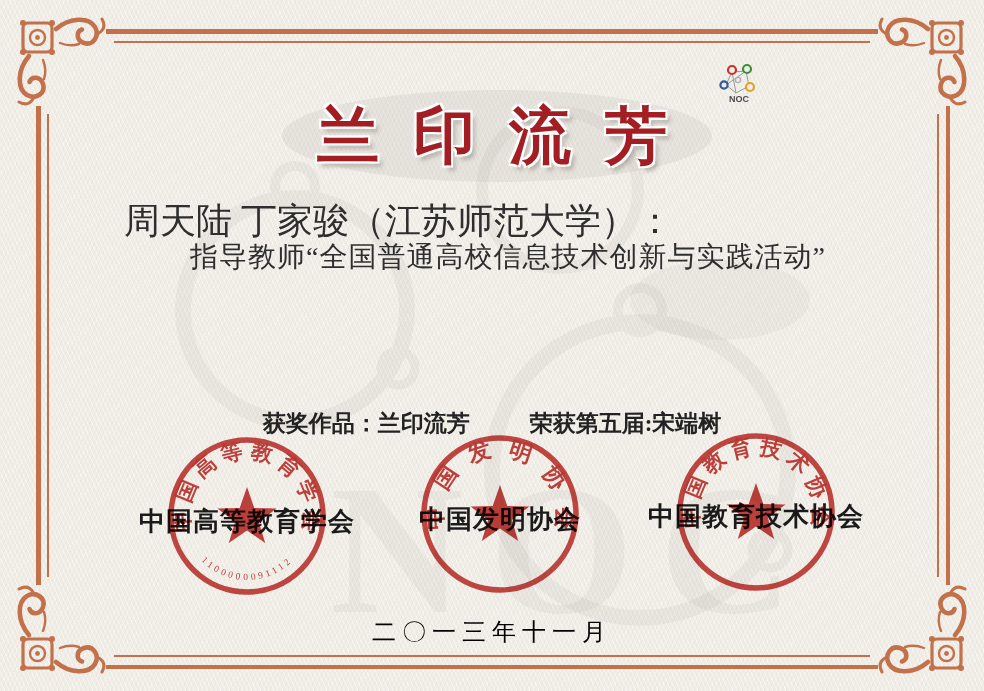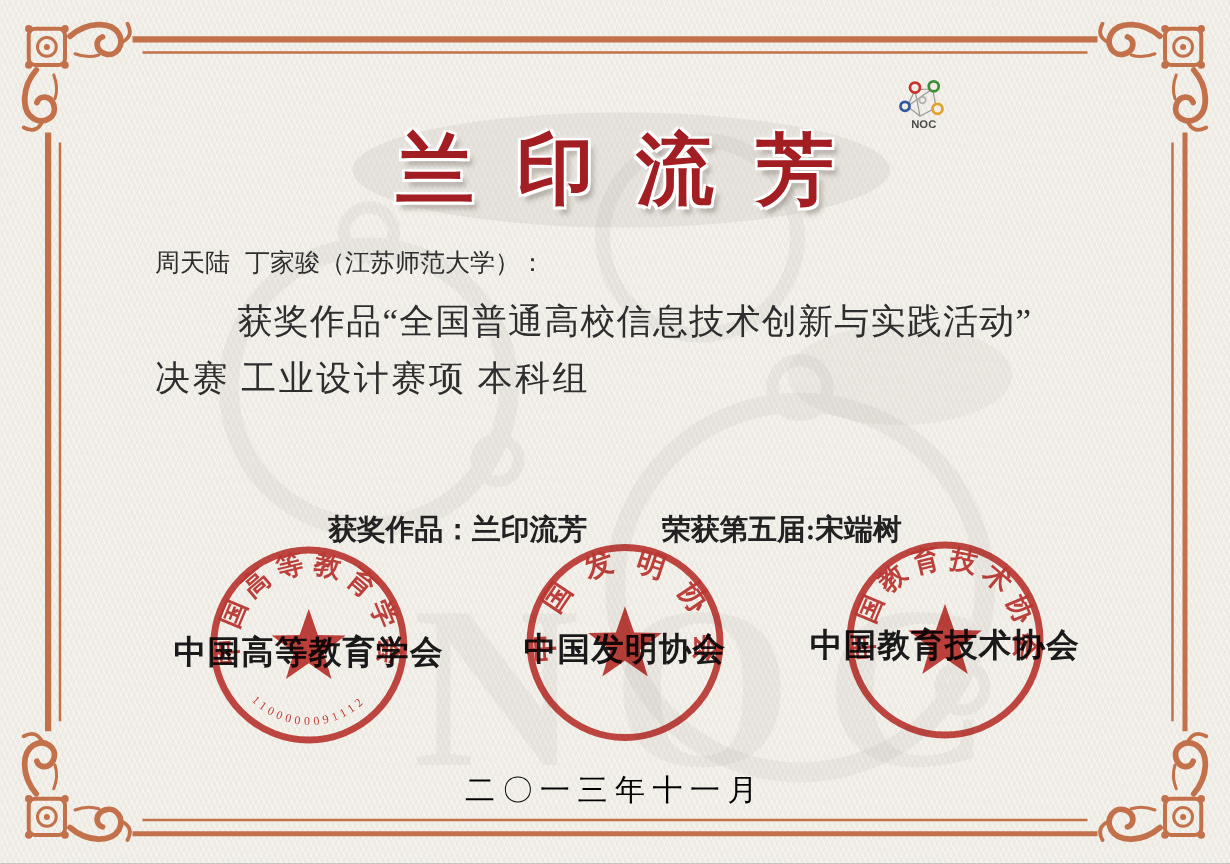--- a/index.html
+++ b/index.html
@@ -37,21 +37,21 @@
   .serial{position:absolute;left:768px;top:77px;font-size:18px;color:#1c1c1c;letter-spacing:.5px;}
   .title{
     position:absolute;left:0;right:0;top:94px;text-align:center;
     font-size:62px;font-weight:bold;color:var(--title-red,#a31e22);
     letter-spacing:34px;padding-left:34px;
     text-shadow:-2px -2px 0 #fff,2px -2px 0 #fff,-2px 2px 0 #fff,2px 2px 0 #fff,
                 0 0 6px #fff,4px 5px 4px rgba(120,110,100,.5);
   }
   
   .bodytext{position:absolute;color:#2e2e2e;}
-  .recipient{left:124px;top:197px;font-size:20px;font-family:Liberation Mono, monospace;}
+  .recipient{left:124px;top:197px;font-size:36px;}
   .award1{left:190px;top:238px;font-size:28px;letter-spacing:1px;}
   .award2{left:124px;top:284px;font-size:28px;letter-spacing:2px;}
   .prize{
     left:0;right:0;top:318px;text-align:center;
     font-size:68px;font-weight:600;color:#141414;
     letter-spacing:44px;padding-left:44px;
   }
   .workline{left:0;right:0;top:408px;text-align:center;font-size:23px;font-weight:bold;color:#222;}
   .workline .work{margin-right:60px;}
   .dateline{left:0;right:0;top:616px;text-align:center;font-size:24px;color:#000000;letter-spacing:6px;}
@@ -184,22 +184,21 @@
     <circle cx="31" cy="9" r="4" fill="#f0ede6" stroke="#3f8f3a" stroke-width="2.2"></circle>
     <circle cx="8" cy="25" r="3.6" fill="#f0ede6" stroke="#2f5a9e" stroke-width="2.2"></circle>
     <circle cx="34" cy="27" r="4" fill="#f0ede6" stroke="#e0a32a" stroke-width="2.2"></circle>
     <circle cx="22" cy="20" r="2.6" fill="#f0ede6" stroke="#b0b0b0" stroke-width="1.4"></circle>
     <text x="13" y="42" font-size="9" font-weight="bold" fill="#4a4a4a" font-family="Liberation Sans, sans-serif">NOC</text>
   </svg>
 
   <div class="title">兰印流芳</div>
 
   <div class="bodytext recipient">周天陆 丁家骏（江苏师范大学）：</div>
-  <div class="bodytext award1">获奖作品“全国普通高校信息技术创新与实践活动”</div>
-  <div class="bodytext award2">决赛 工业设计赛项 本科组</div>
+  <div class="bodytext award1">指导教师“全国普通高校信息技术创新与实践活动”</div>
   <div class="bodytext workline">
     <span class="work">获奖作品：兰印流芳</span><span>荣获第五届:宋端树</span>
   </div>
 
   <div class="org-name org-1">中国高等教育学会</div>
   <div class="org-name org-2">中国发明协会</div>
   <div class="org-name org-3">中国教育技术协会</div>
 
   <div class="seal seal-1"><svg viewBox="0 0 170 170" width="170" height="170">
         <defs>

